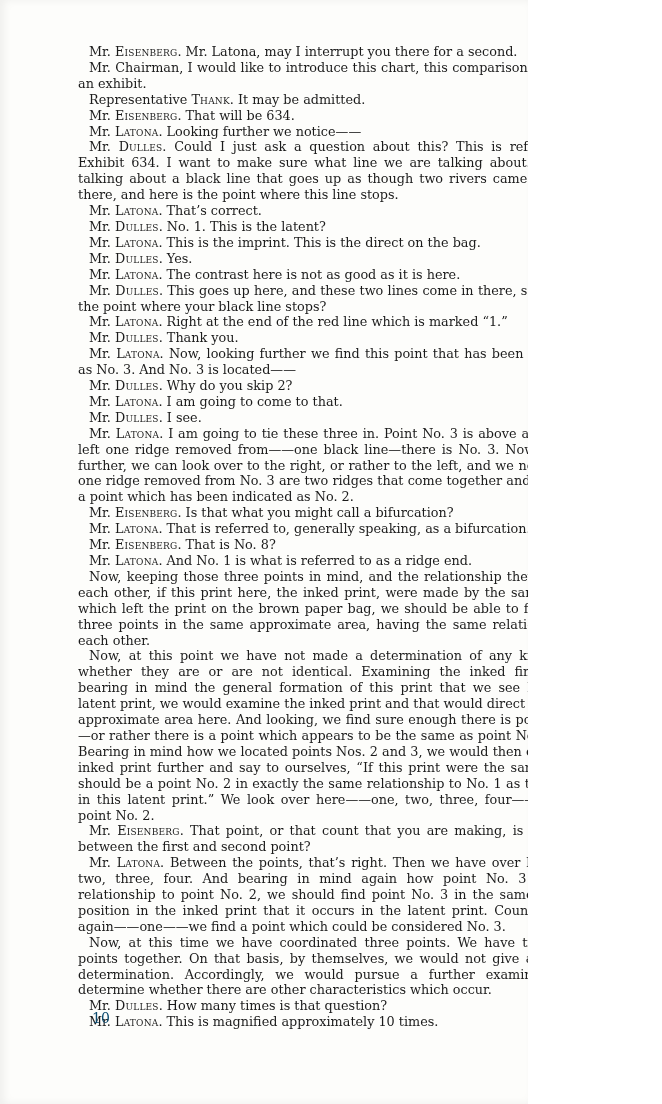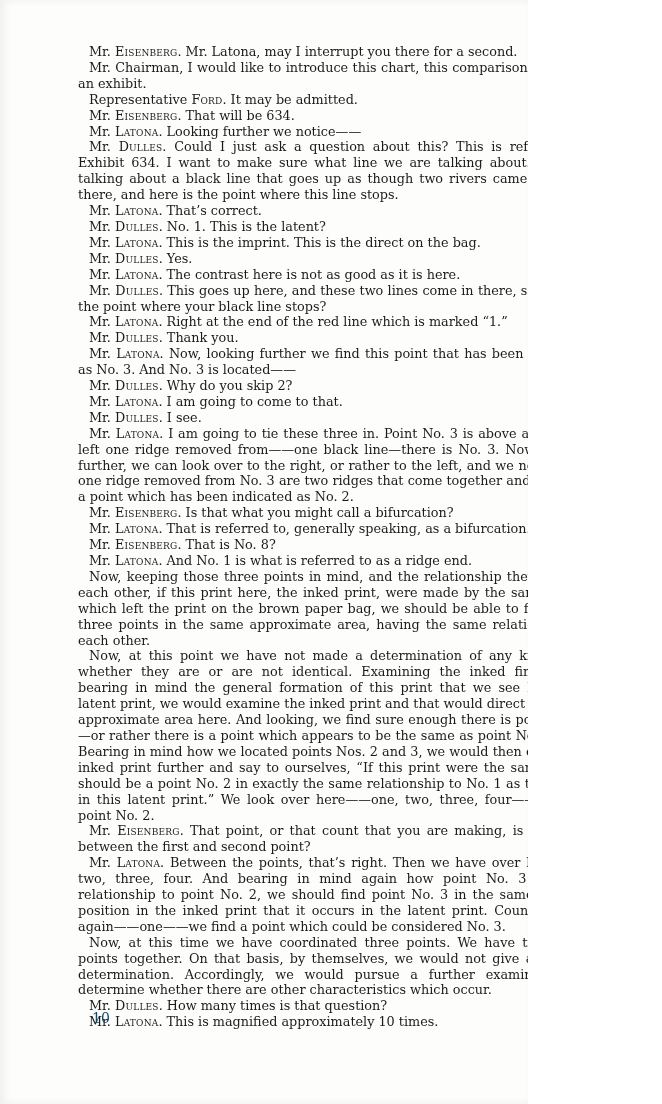--- a/index.html
+++ b/index.html
@@ -43,21 +43,21 @@
     color: #0c4a6e;
   }
 </style>
 </head>
 <body>
 
 <div class="page">
   <div class="transcript">
       <p class="para"><span>Mr.</span> <span class="sc">Eisenberg</span>. <span>Mr. Latona, may I interrupt you there for a second.</span></p>
       <p class="para"><span>Mr. Chairman, I would like to introduce this chart, this comparison chart, as an exhibit.</span></p>
-      <p class="para"><span>Representative</span> <span class="sc">Ford</span>. <span>It may be admitted.</span></p>
+      <p class="para"><span>Representative</span> <span class="sc">Thank</span>. <span>It may be admitted.</span></p>
       <p class="para"><span>Mr.</span> <span class="sc">Eisenberg</span>. <span>That will be 634.</span></p>
       <p class="para"><span>Mr.</span> <span class="sc">Latona</span>. <span>Looking further we notice——</span></p>
       <p class="para"><span>Mr.</span> <span class="sc">Dulles</span>. <span>Could I just ask a question about this? This is referring to Exhibit 634. I want to make sure what line we are talking about. You are talking about a black line that goes up as though two rivers came together there, and here is the point where this line stops.</span></p>
       <p class="para"><span>Mr.</span> <span class="sc">Latona</span>. <span>That’s correct.</span></p>
       <p class="para"><span>Mr.</span> <span class="sc">Dulles</span>. <span>No. 1. This is the latent?</span></p>
       <p class="para"><span>Mr.</span> <span class="sc">Latona</span>. <span>This is the imprint. This is the direct on the bag.</span></p>
       <p class="para"><span>Mr.</span> <span class="sc">Dulles</span>. <span>Yes.</span></p>
       <p class="para"><span>Mr.</span> <span class="sc">Latona</span>. <span>The contrast here is not as good as it is here.</span></p>
       <p class="para"><span>Mr.</span> <span class="sc">Dulles</span>. <span>This goes up here, and these two lines come in there, so there is the point where your black line stops?</span></p>
       <p class="para"><span>Mr.</span> <span class="sc">Latona</span>. <span>Right at the end of the red line which is marked “1.”</span></p>

